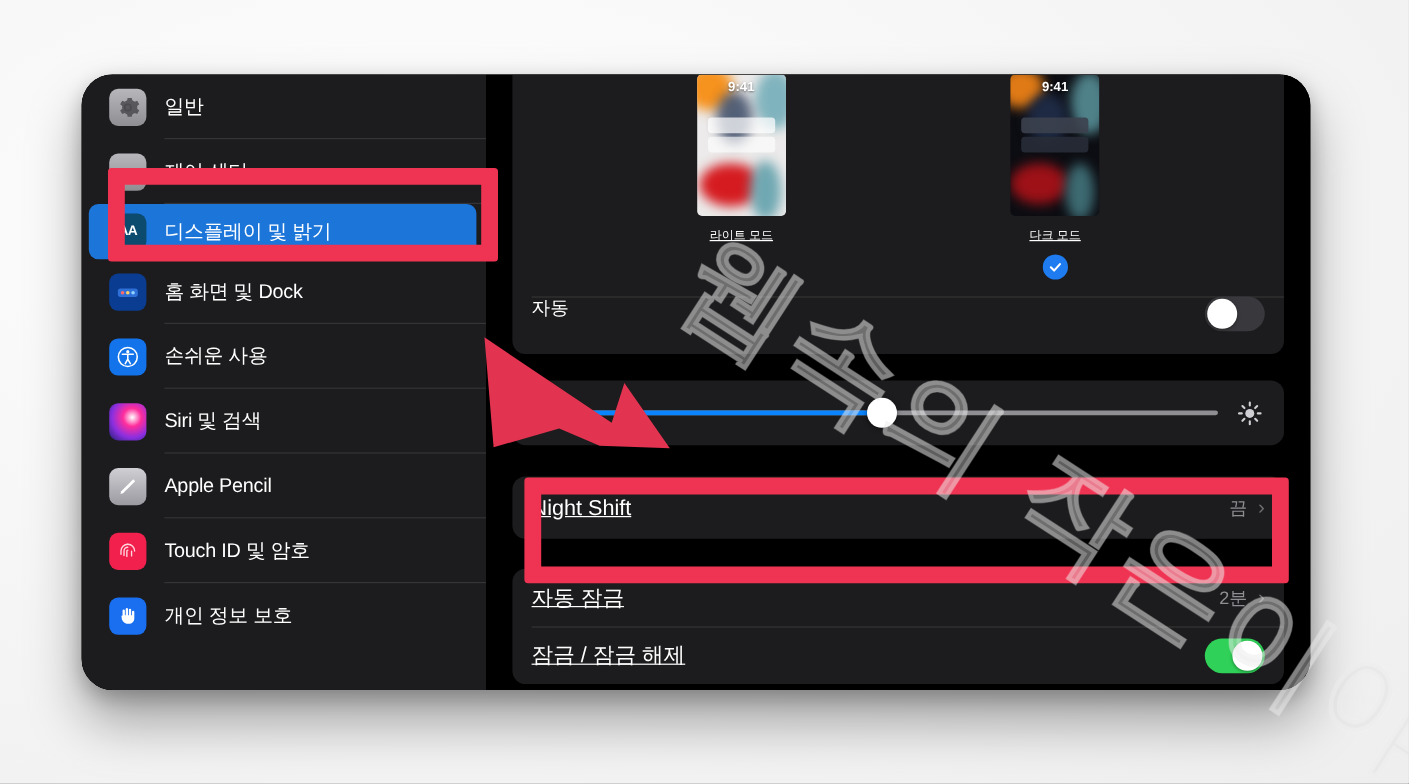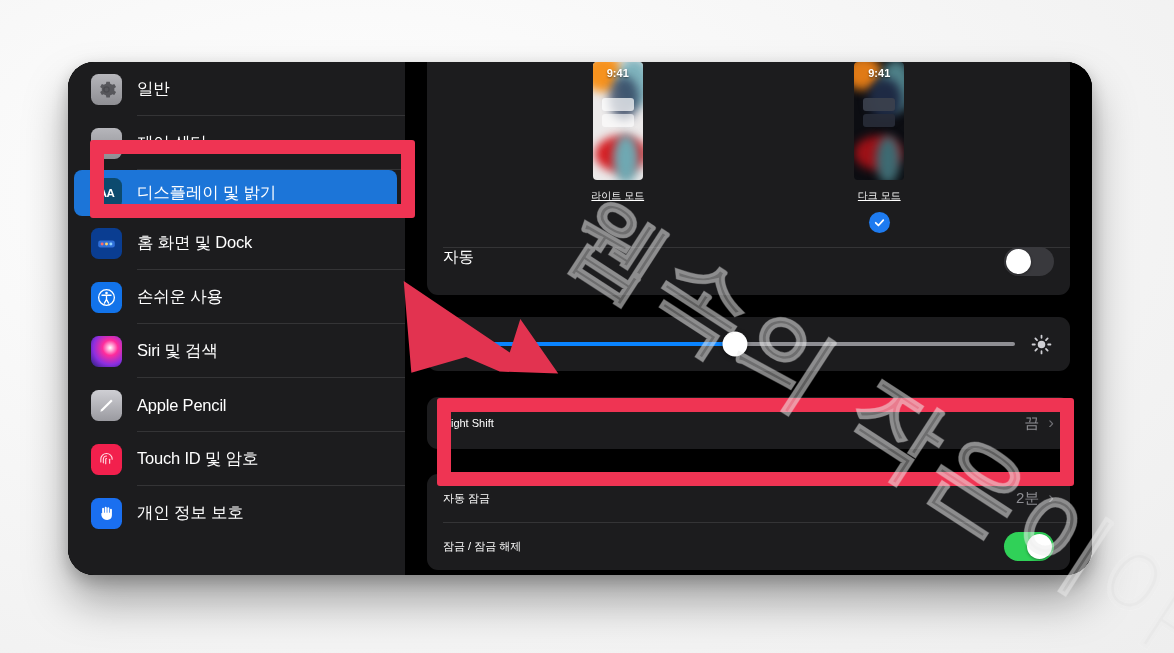--- a/index.html
+++ b/index.html
@@ -117,21 +117,21 @@
   .modes {
     display: flex;
     justify-content: space-around;
     padding: 0 60px;
   }
   .mode {
     width: 200px;
     display: flex; flex-direction: column; align-items: center;
   }
   .thumb {
-    width: 50px; height: 118px;
+    width: 74px; height: 118px;
     border-radius: 4px;
     overflow: hidden;
     position: relative;
   }
   .thumb .time {
     position: absolute; top: 5px; left: 0; right: 0;
     text-align: center;
     font-size: 11px; font-weight: 700; color: #fff;
     text-shadow: 0 1px 2px rgba(0,0,0,.5);
     z-index: 3;
@@ -236,21 +236,21 @@
     height: 48px;
     display: flex; align-items: center;
     padding: 0 16px;
     position: relative;
   }
   .list-row + .list-row::before {
     content:"";
     position:absolute; left:16px; right:0; top:0; height:1px;
     background:#343436;
   }
-  .row-label { color:#fff; font-size: 11px; }
+  .row-label { color:#fff; font-size: 18px; text-decoration: underline; }
   .row-right {
     margin-left: auto;
     display: flex; align-items: center;
     color: #8e8e93;
     font-size: 15px;
   }
   .row-value { margin-right: 9px; }
   .chev {
     font-size: 17px;
     color: #6e6e73;

